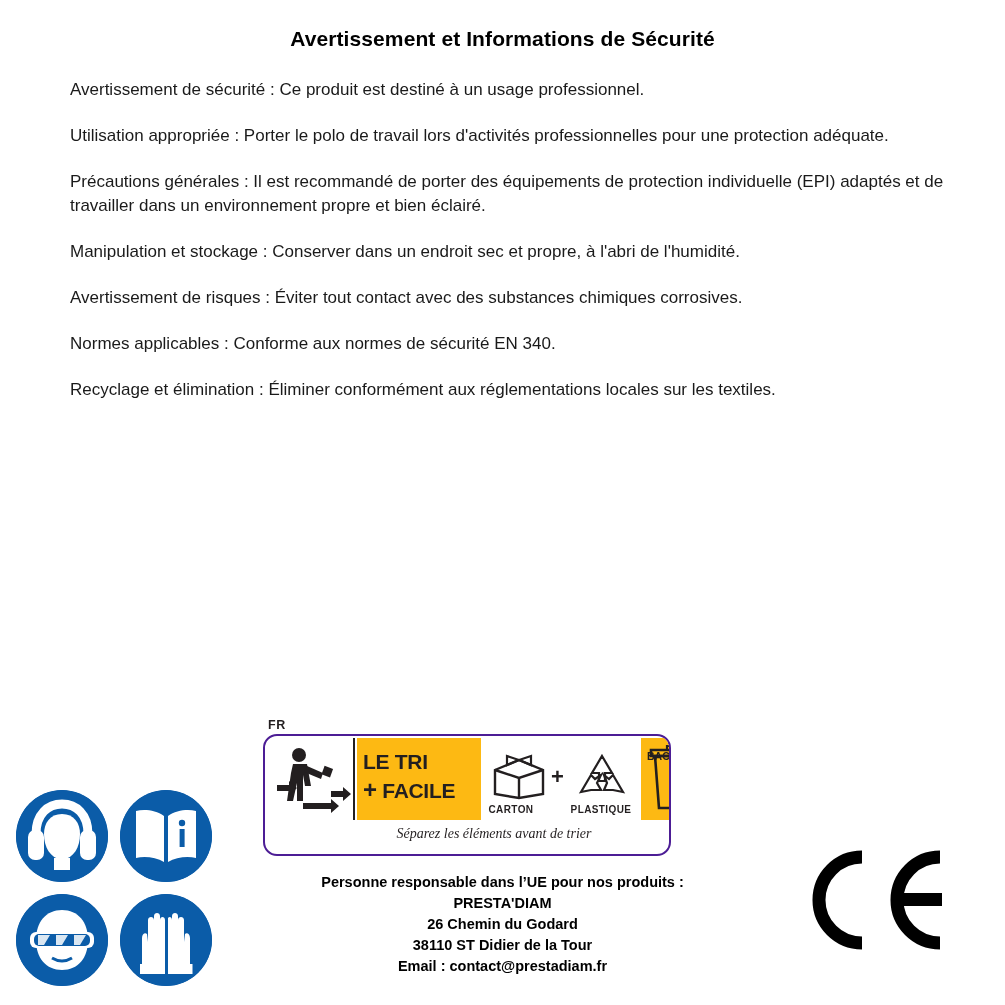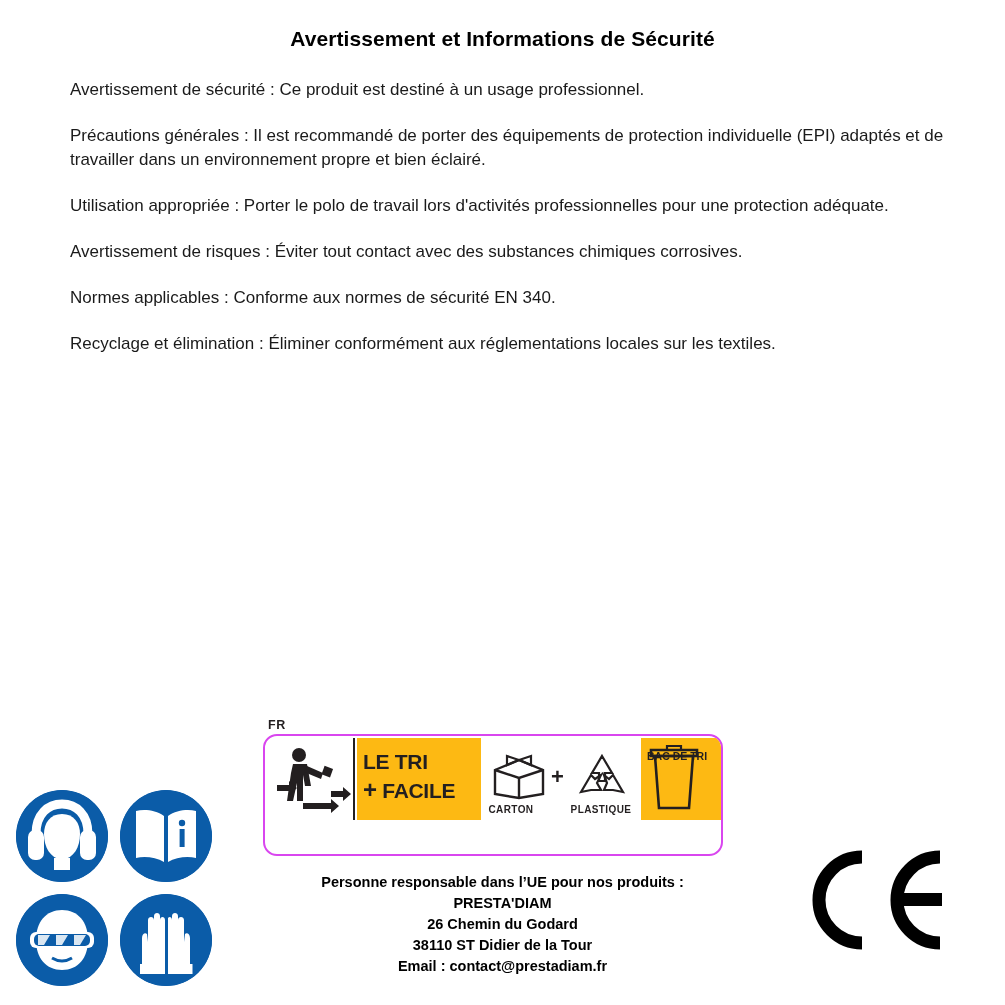--- a/index.html
+++ b/index.html
@@ -70,23 +70,23 @@
     position: absolute;
     left: 263px;
     top: 718px;
     width: 462px;
     height: 140px;
   }
   .triman-box {
     position: absolute;
     left: 0;
     top: 16px;
-    width: 460px;
+    width: 408px;
     height: 122px;
-    border: 2px solid #d946ef;
+    border: 2px solid #4c1d95;
     border-radius: 14px;
     background: #ffffff;
     box-sizing: border-box;
     overflow: hidden;
   }
   .fr-tag {
     position: absolute;
     left: 5px;
     top: 0px;
     font-size: 12.5px;
@@ -204,22 +204,23 @@
     height: 110px;
   }
 </style>
 </head>
 <body>
 
 <div class="doc-title">Avertissement et Informations de Sécurité</div>
 
 <div class="body-block">
   <p class="para">Avertissement de sécurité : Ce produit est destiné à un usage professionnel.</p>
+  <p class="para">Utilisation appropriée : Porter le polo de travail lors d'activités professionnelles pour une protection adéquate.</p>
   <p class="para">Précautions générales : Il est recommandé de porter des équipements de protection individuelle (EPI) adaptés et de travailler dans un environnement propre et bien éclairé.</p>
-  <p class="para">Utilisation appropriée : Porter le polo de travail lors d'activités professionnelles pour une protection adéquate.</p>
+  <p class="para">Manipulation et stockage : Conserver dans un endroit sec et propre, à l'abri de l'humidité.</p>
   <p class="para">Avertissement de risques : Éviter tout contact avec des substances chimiques corrosives.</p>
   <p class="para">Normes applicables : Conforme aux normes de sécurité EN 340.</p>
   <p class="para">Recyclage et élimination : Éliminer conformément aux réglementations locales sur les textiles.</p>
 </div>
 
 <div class="picto-grid">
 
   <div class="picto">
     <svg width="92" height="92" viewBox="0 0 92 92">
       <circle cx="46" cy="46" r="46" fill="#0b5ca8"></circle>
@@ -337,20 +338,21 @@
       <path d="M10 14 L48 14 L44 66 L14 66 Z" fill="none" stroke="#231f20" stroke-width="2.6"></path>
       <path d="M6 8 L52 8 L52 14 L6 14 Z" fill="none" stroke="#231f20" stroke-width="2.6"></path>
       <path d="M22 4 L36 4 L36 8 L22 8 Z" fill="none" stroke="#231f20" stroke-width="2.2"></path>
     </svg>
     <div class="bac-text">
       <span class="line">BAC</span>
       <span class="line">DE</span>
       <span class="line">TRI</span>
     </div>
 
+    <div class="separez">Séparez les éléments avant de trier</div>
   </div>
 </div>
 
 <div class="resp-block">
   <span class="line">Personne responsable dans l’UE pour nos produits :</span>
   <span class="line">PRESTA'DIAM</span>
   <span class="line">26 Chemin du Godard</span>
   <span class="line">38110 ST Didier de la Tour</span>
   <span class="line">Email : contact@prestadiam.fr</span>
 </div>

